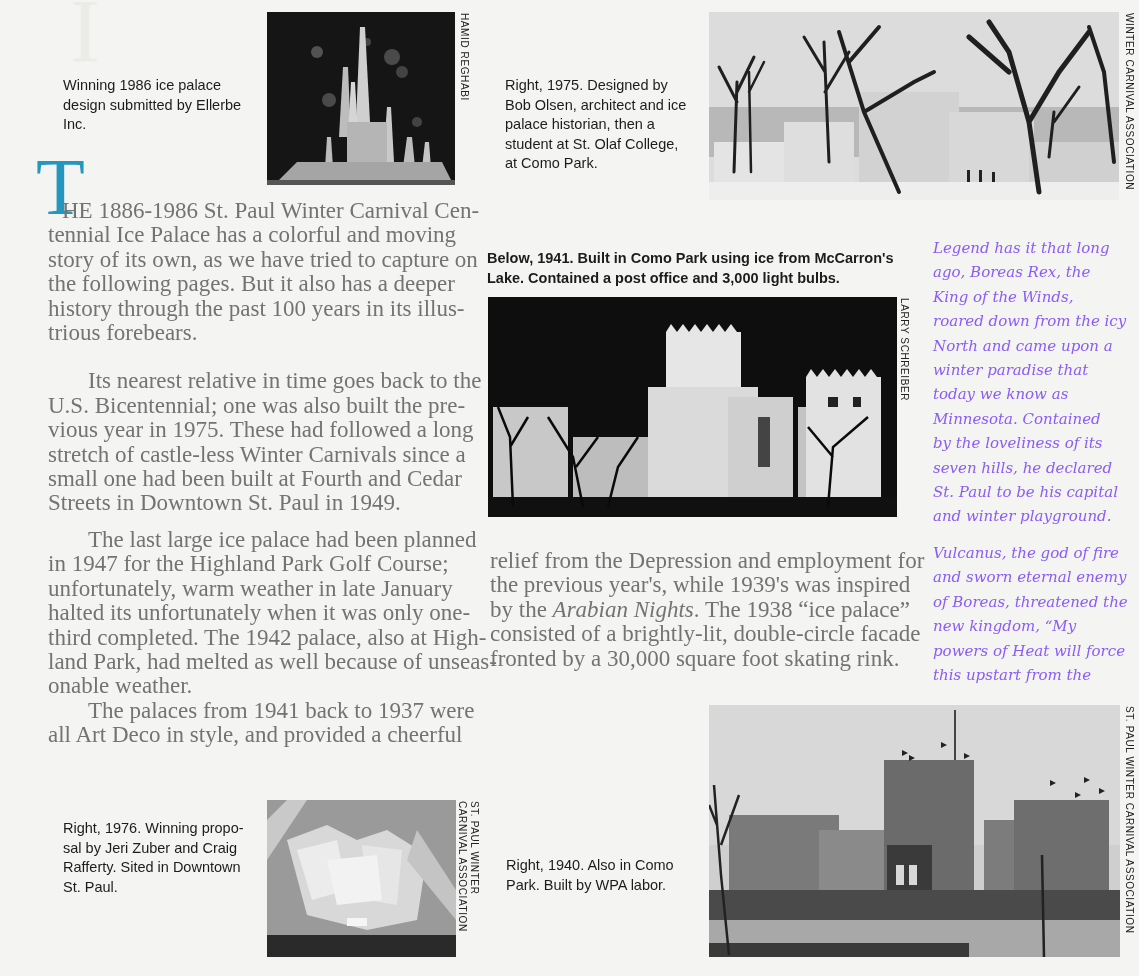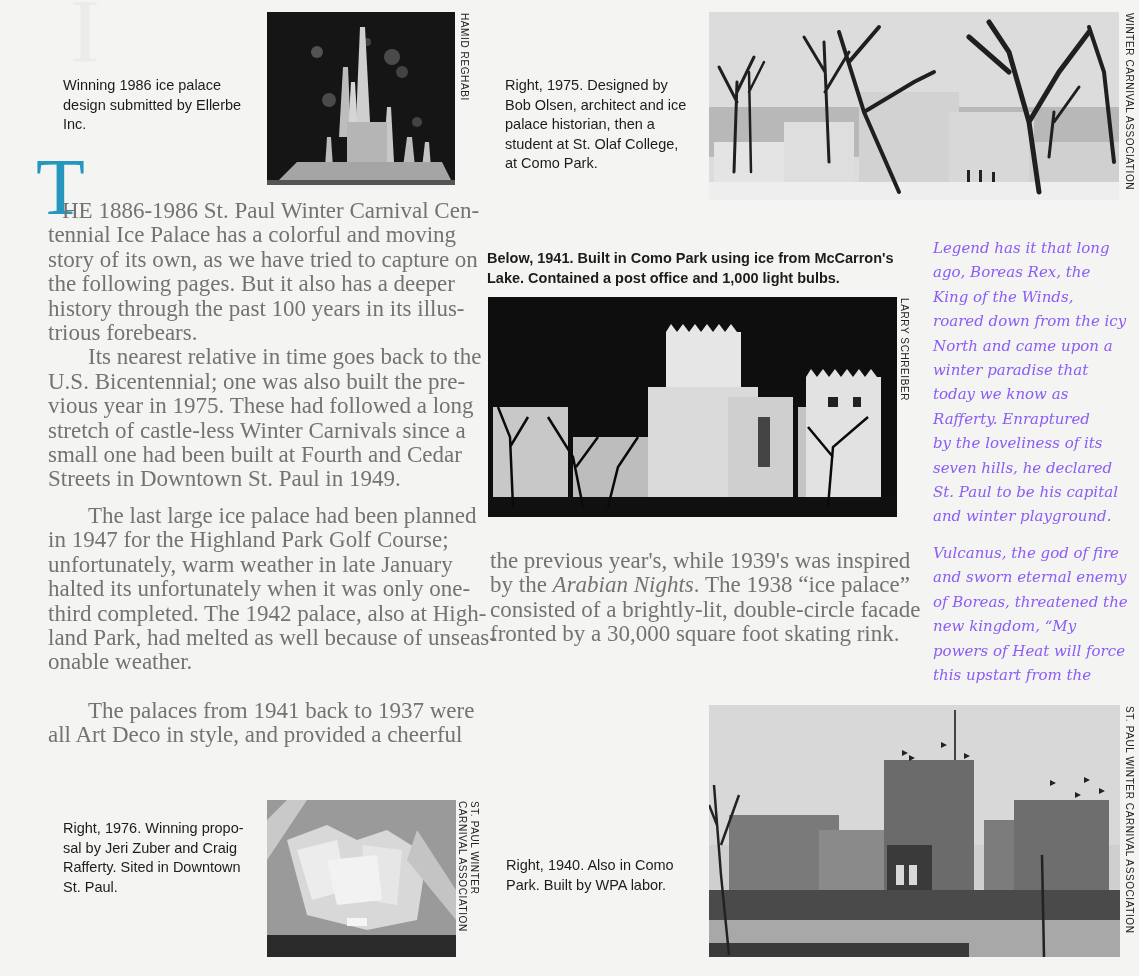--- a/index.html
+++ b/index.html
@@ -103,38 +103,38 @@
 
 <div class="bodytext" style="left:48px;top:199px;width:388px;">
   <p>
     <span class="line" style="padding-left:14px">HE 1886-1986 St. Paul Winter Carnival Cen-</span>
     <span class="line">tennial Ice Palace has a colorful and moving</span>
     <span class="line">story of its own, as we have tried to capture on</span>
     <span class="line">the following pages. But it also has a deeper</span>
     <span class="line">history through the past 100 years in its illus-</span>
     <span class="line last">trious forebears.</span>
   </p>
-  <p style="">
+  <p style="margin-top:24px;">
     <span class="line" style="padding-left:40px">Its nearest relative in time goes back to the</span>
     <span class="line">U.S. Bicentennial; one was also built the pre-</span>
     <span class="line">vious year in 1975. These had followed a long</span>
     <span class="line">stretch of castle-less Winter Carnivals since a</span>
     <span class="line">small one had been built at Fourth and Cedar</span>
     <span class="line last">Streets in Downtown St. Paul in 1949.</span>
   </p>
   <p style="margin-top:12px;">
     <span class="line" style="padding-left:40px">The last large ice palace had been planned</span>
     <span class="line">in 1947 for the Highland Park Golf Course;</span>
     <span class="line">unfortunately, warm weather in late January</span>
     <span class="line">halted its unfortunately when it was only one-</span>
     <span class="line">third completed. The 1942 palace, also at High-</span>
     <span class="line">land Park, had melted as well because of unseas-</span>
     <span class="line last">onable weather.</span>
   </p>
-  <p style="margin-top:24px;">
+  <p style="">
     <span class="line" style="padding-left:40px">The palaces from 1941 back to 1937 were</span>
     <span class="line">all Art Deco in style, and provided a cheerful</span>
   </p>
 </div>
 
 <div class="caption" style="left:63px;top:819px;width:195px;">
   <span style="display:block">Right, 1976. Winning propo-</span>
   <span style="display:block">sal by Jeri Zuber and Craig</span>
   <span style="display:block">Rafferty. Sited in Downtown</span>
   <span style="display:block">St. Paul.</span>
@@ -188,21 +188,21 @@
         <rect x="258" y="158" width="3" height="12"></rect>
         <rect x="270" y="158" width="3" height="12"></rect>
         <rect x="283" y="160" width="3" height="10"></rect>
       </g>
   </svg>
 </div>
 <div class="credit" style="left:1123px;top:13px;">WINTER CARNIVAL ASSOCIATION</div>
 
 <div class="caption" style="left:487px;top:249px;width:420px;font-weight:bold;">
   <span style="display:block">Below, 1941. Built in Como Park using ice from McCarron's</span>
-  <span style="display:block">Lake. Contained a post office and 1,000 light bulbs.</span>
+  <span style="display:block">Lake. Contained a post office and 3,000 light bulbs.</span>
 </div>
 <div class="photo" style="left:488px;top:297px;width:409px;height:220px;">
   <svg viewBox="0 0 409 220" preserveAspectRatio="none">
     <rect width="409" height="220" fill="#0e0e0e"></rect>
     <rect x="5" y="110" width="75" height="95" fill="#c8c8c8"></rect>
     <rect x="85" y="140" width="80" height="65" fill="#bdbdbd"></rect>
     <rect x="165" y="135" width="60" height="70" fill="#d2d2d2"></rect>
     <rect x="178" y="35" width="75" height="165" fill="#e6e6e6"></rect>
     <rect x="160" y="90" width="110" height="115" fill="#dadada"></rect>
     <rect x="240" y="100" width="65" height="105" fill="#cfcfcf"></rect>
@@ -219,20 +219,21 @@
       <path d="M95,210 L85,160 L60,120 M88,170 L110,140"></path>
       <path d="M120,210 L130,170 L150,140"></path>
       <path d="M340,210 L345,150 L380,120 M345,160 L320,130"></path>
     </g>
   </svg>
 </div>
 <div class="credit" style="left:898px;top:298px;">LARRY SCHREIBER</div>
 
 <div class="bodytext" style="left:490px;top:549px;width:386px;">
   <p>
+    <span class="line">relief from the Depression and employment for</span>
     <span class="line">the previous year's, while 1939's was inspired</span>
     <span class="line"><span>by the </span><i>Arabian Nights</i><span>. The 1938 “ice palace”</span></span>
     <span class="line">consisted of a brightly-lit, double-circle facade</span>
     <span class="line">fronted by a 30,000 square foot skating rink.</span>
   </p>
 </div>
 
 <div class="caption" style="left:506px;top:856px;width:200px;">
   <span style="display:block">Right, 1940. Also in Como</span>
   <span style="display:block">Park. Built by WPA labor.</span>
@@ -273,21 +274,21 @@
 
 <div class="legend">
   <div>
     <span class="l">Legend has it that long</span>
     <span class="l">ago, Boreas Rex, the</span>
     <span class="l">King of the Winds,</span>
     <span class="l">roared down from the icy</span>
     <span class="l">North and came upon a</span>
     <span class="l">winter paradise that</span>
     <span class="l">today we know as</span>
-    <span class="l">Rafferty. Enraptured</span>
+    <span class="l">Minnesota. Contained</span>
     <span class="l">by the loveliness of its</span>
     <span class="l">seven hills, he declared</span>
     <span class="l">St. Paul to be his capital</span>
     <span class="l">and winter playground.</span>
   </div>
   <div class="gap"></div>
   <div>
     <span class="l">Vulcanus, the god of fire</span>
     <span class="l">and sworn eternal enemy</span>
     <span class="l">of Boreas, threatened the</span>

